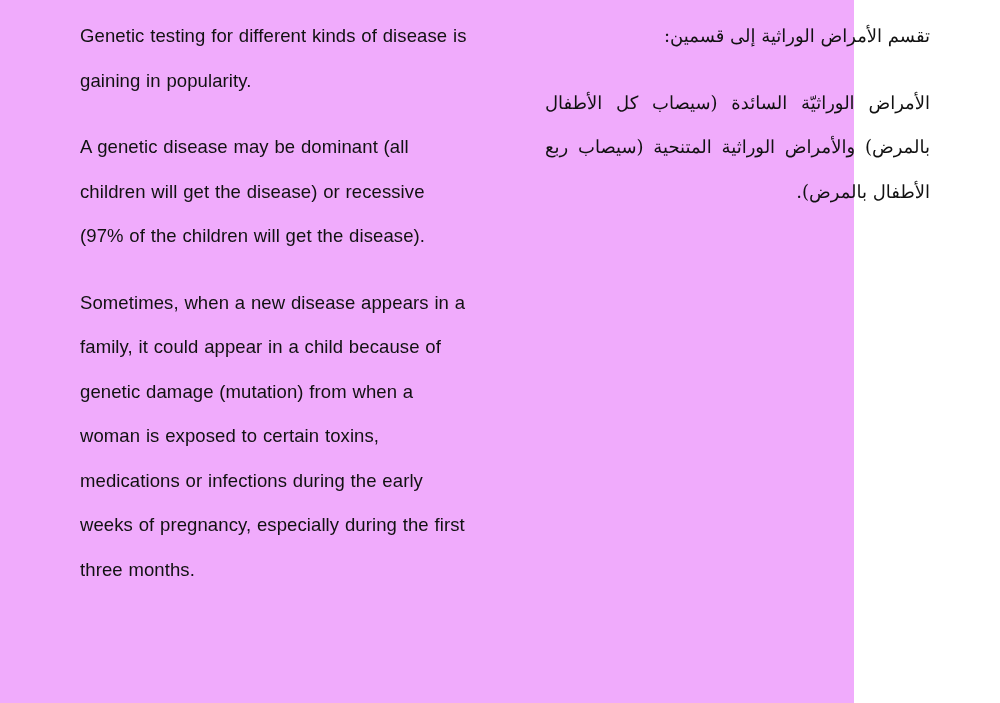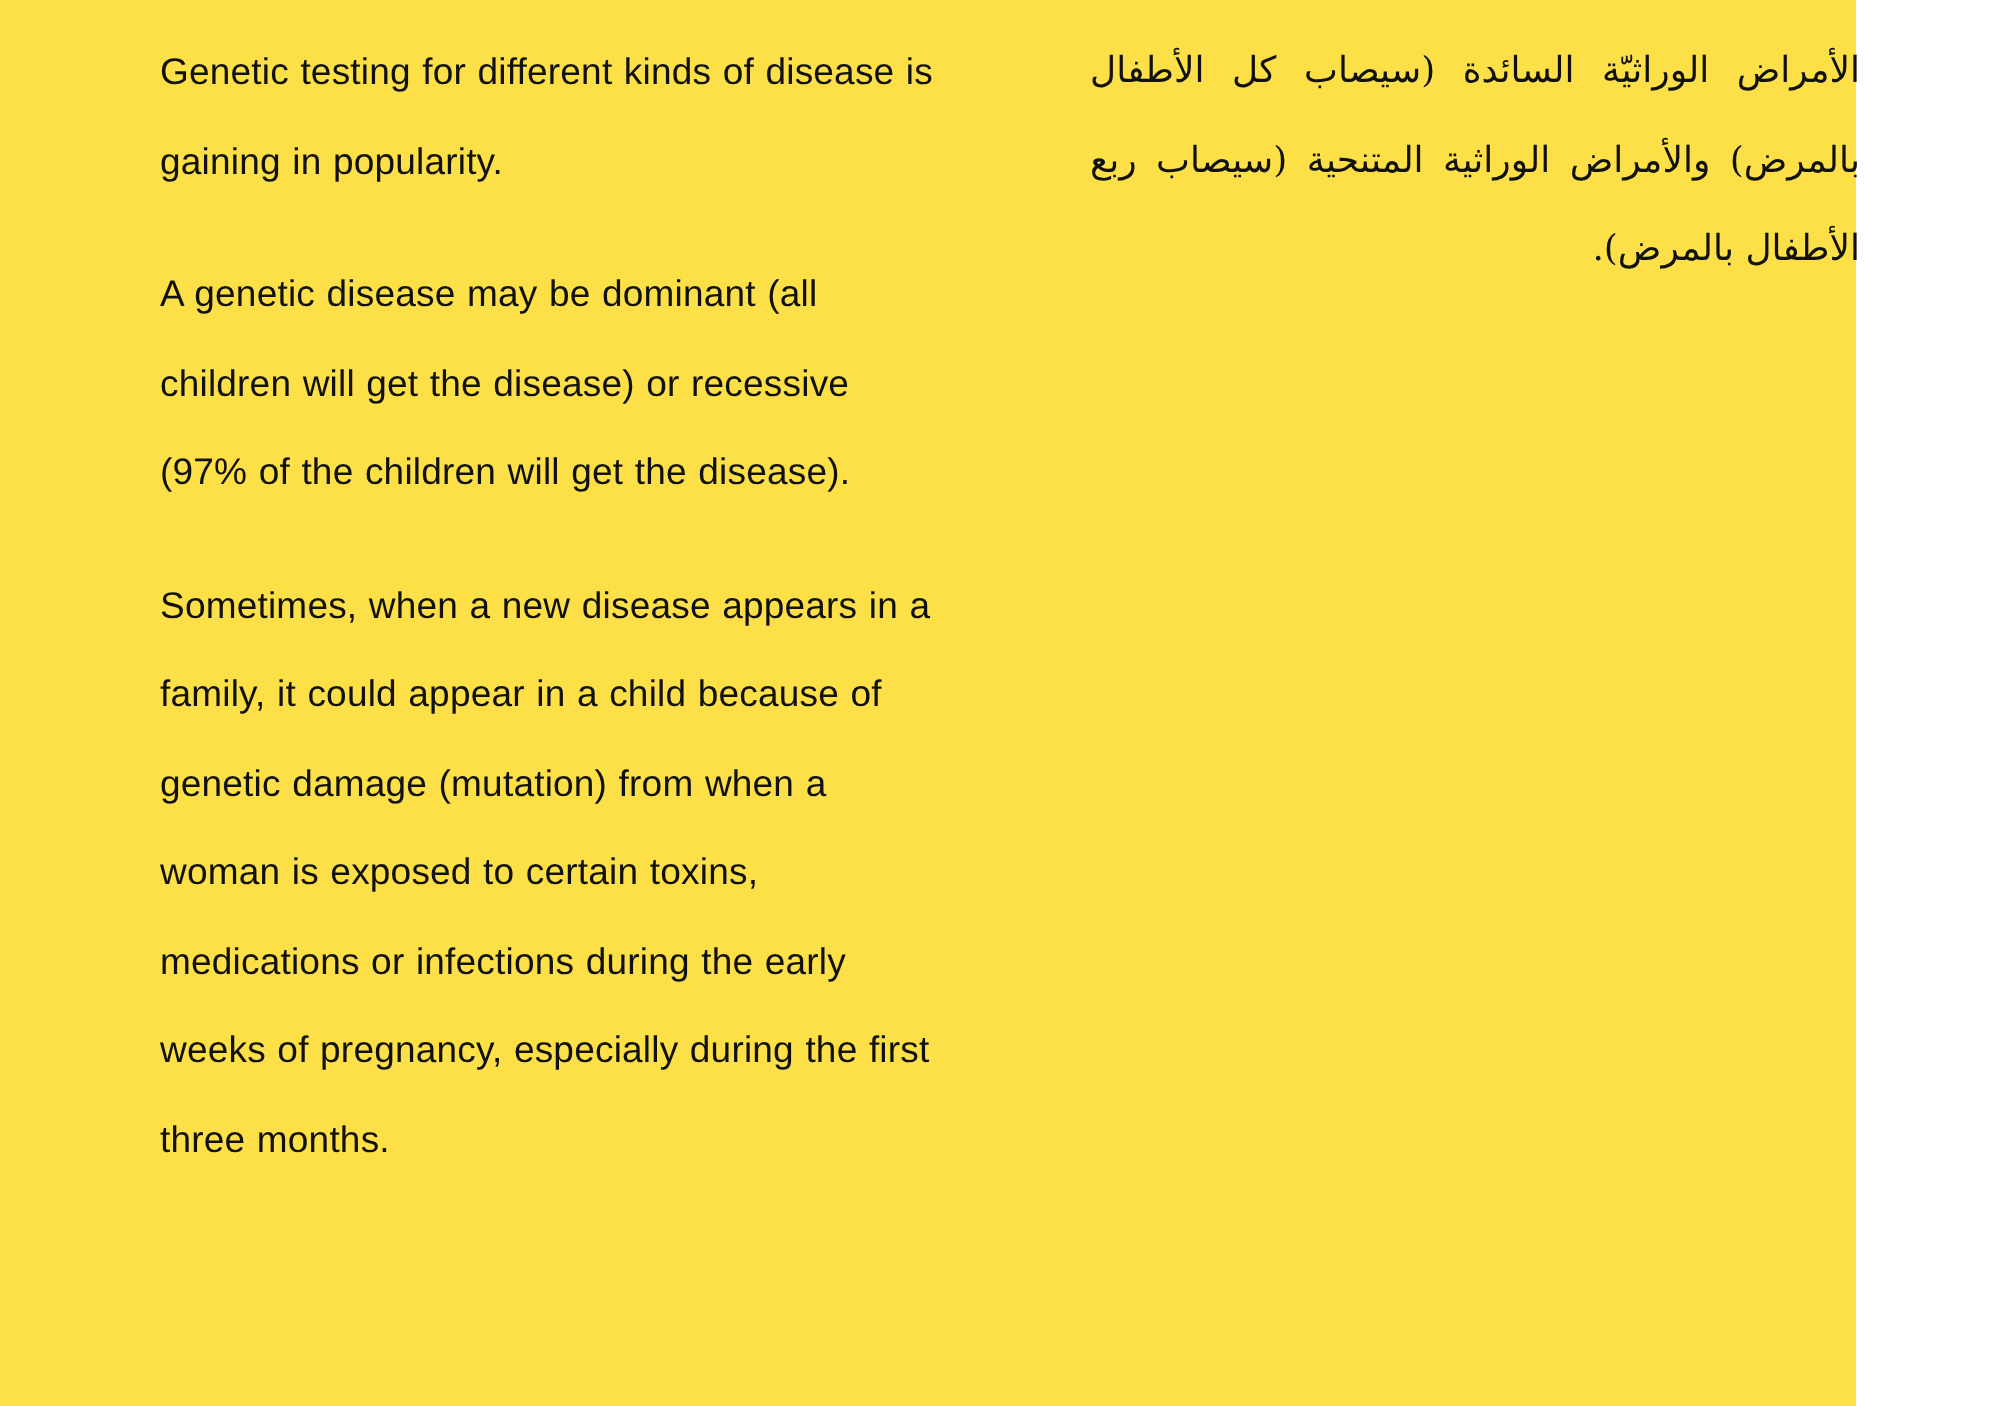--- a/index.html
+++ b/index.html
@@ -12,23 +12,23 @@
     width: 1000px;
     height: 703px;
     overflow: hidden;
     font-family: "Liberation Sans", "DejaVu Sans", sans-serif;
     color: #000000;
     -webkit-font-smoothing: antialiased;
   }
 
   .page {
     position: relative;
-    width: 928px;
+    width: 854px;
     height: 703px;
-    background: #fde047;
+    background: #f0abfc;
     box-sizing: border-box;
   }
 
   .columns {
     position: absolute;
     top: 0;
     left: 0;
     width: 1000px;
     height: 703px;
     display: flex;
@@ -92,17 +92,18 @@
 <div class="page">
   <div class="columns">
 
     <div class="col-en">
       <p class="para">Genetic testing for different kinds of disease is gaining in popularity.</p>
       <p class="para">A genetic disease may be dominant (all children will get the disease) or recessive (97% of the children will get the disease).</p>
       <p class="para">Sometimes, when a new disease appears in a family, it could appear in a child because of genetic damage (mutation) from when a woman is exposed to certain toxins, medications or infections during the early weeks of pregnancy, especially during the first three months.</p>
     </div>
 
     <div class="col-ar">
+      <p class="para">تقسم الأمراض الوراثية إلى قسمين:</p>
       <p class="para flow">الأمراض الوراثيّة السائدة (سيصاب كل الأطفال بالمرض) والأمراض الوراثية المتنحية (سيصاب ربع الأطفال بالمرض).</p>
     </div>
 
   </div>
 </div>
 
 </body></html>

